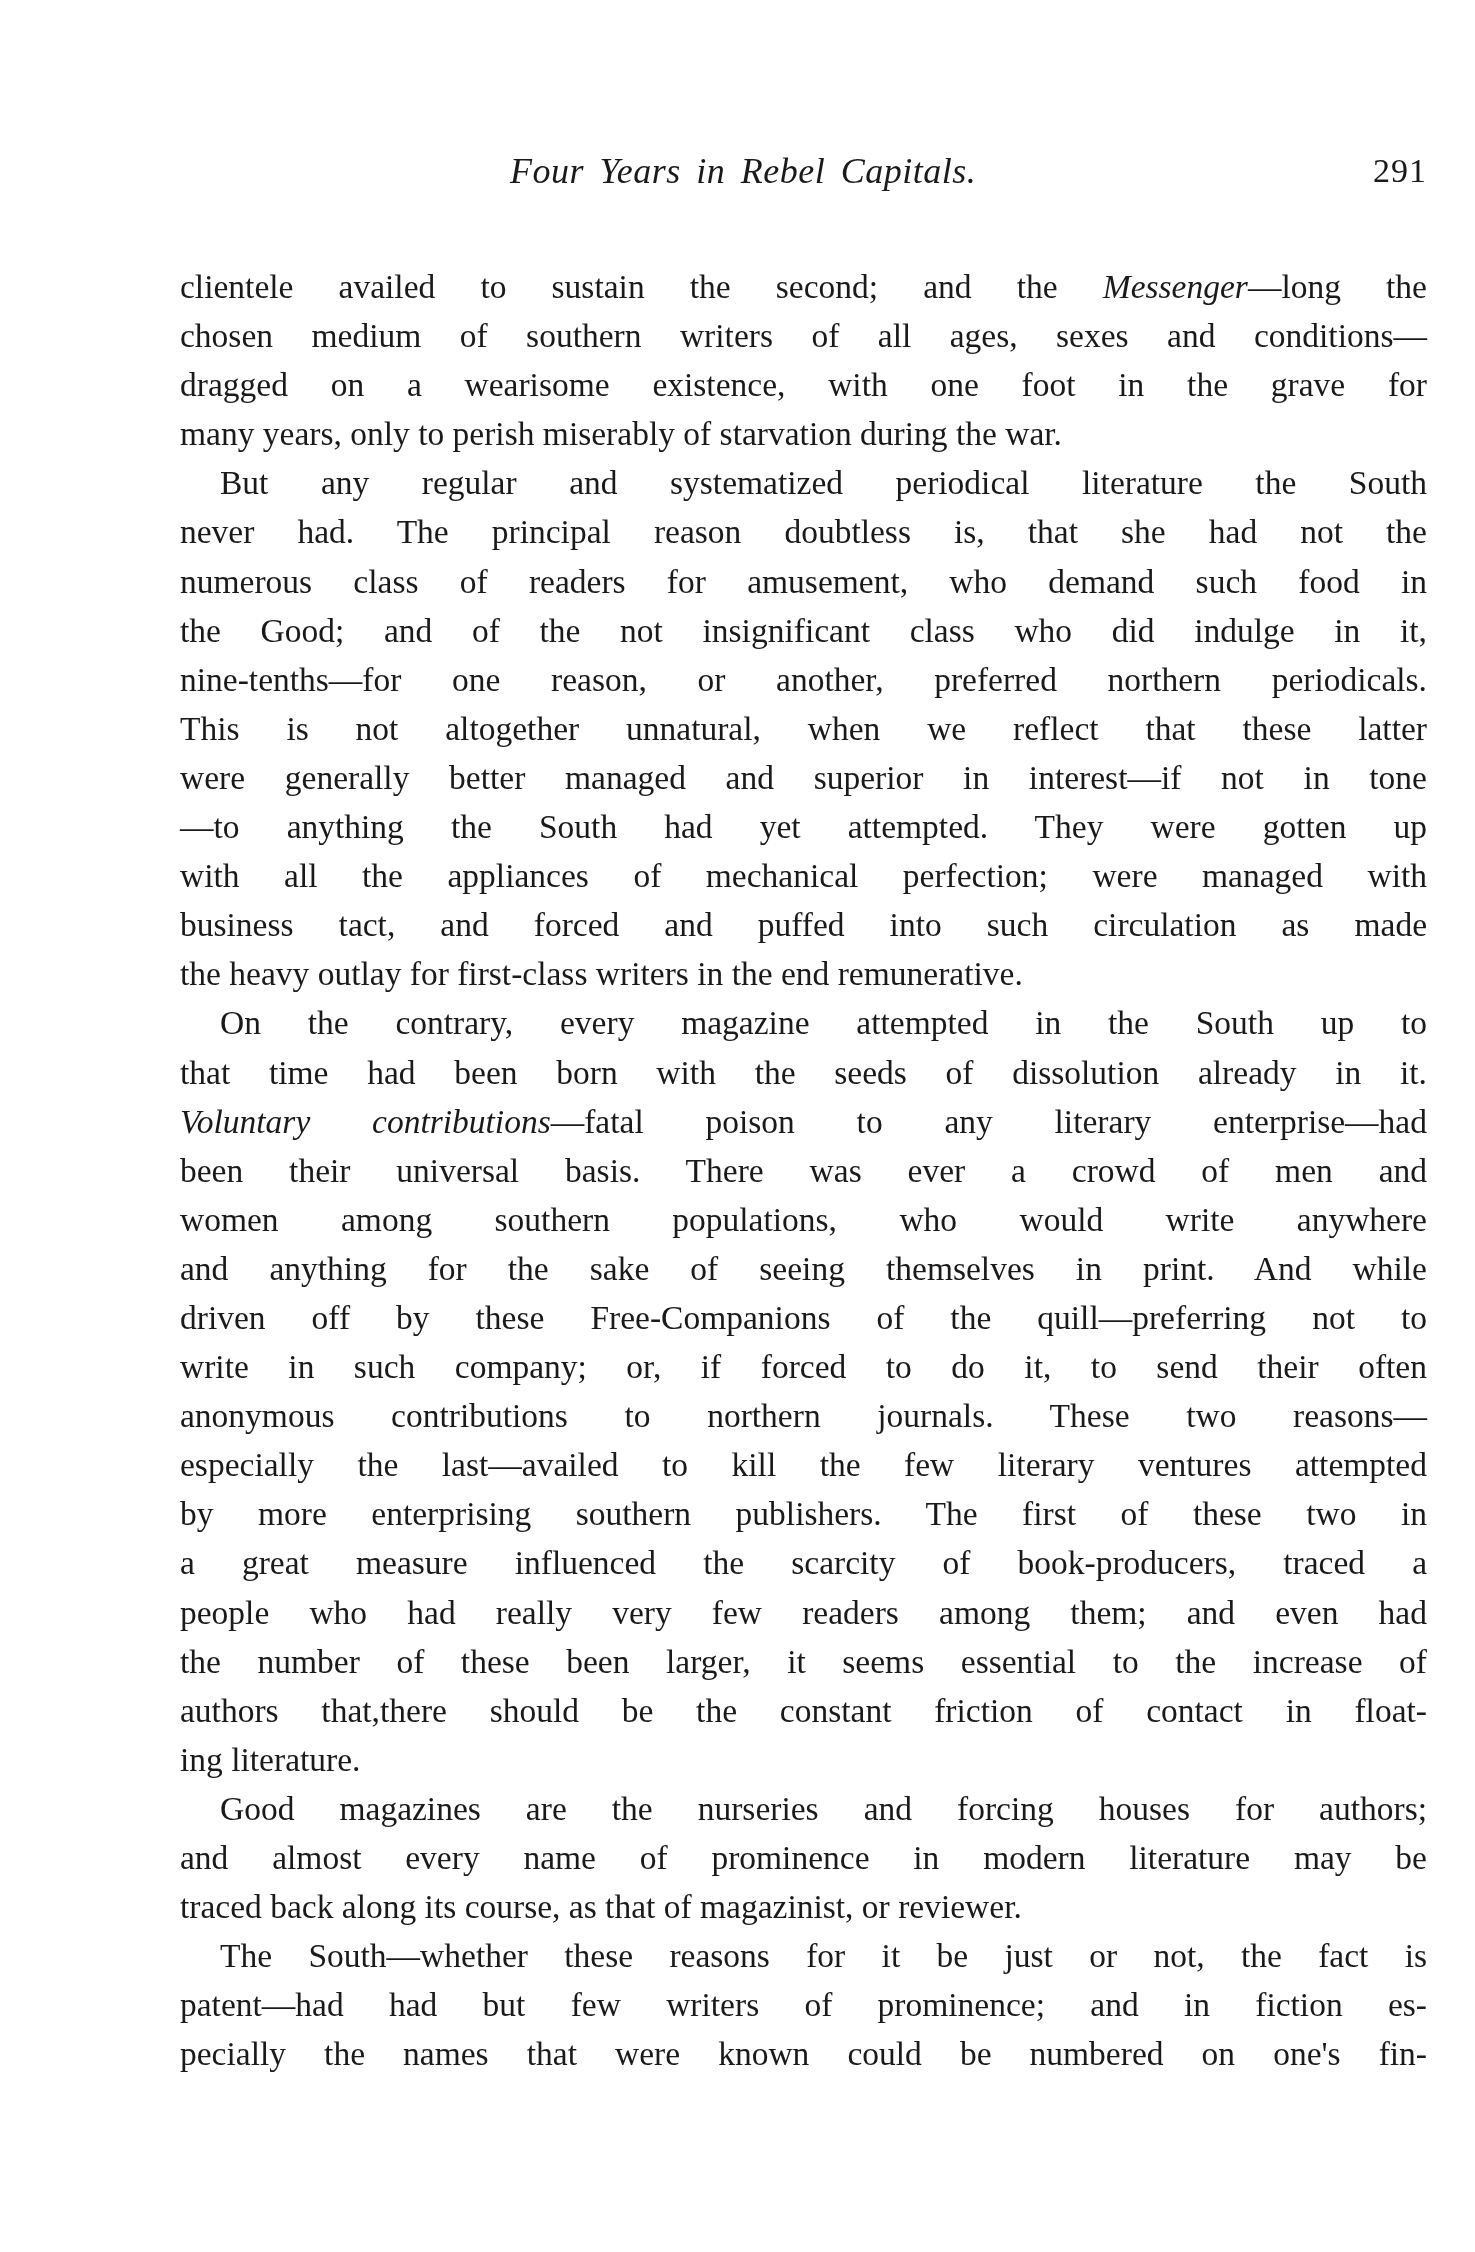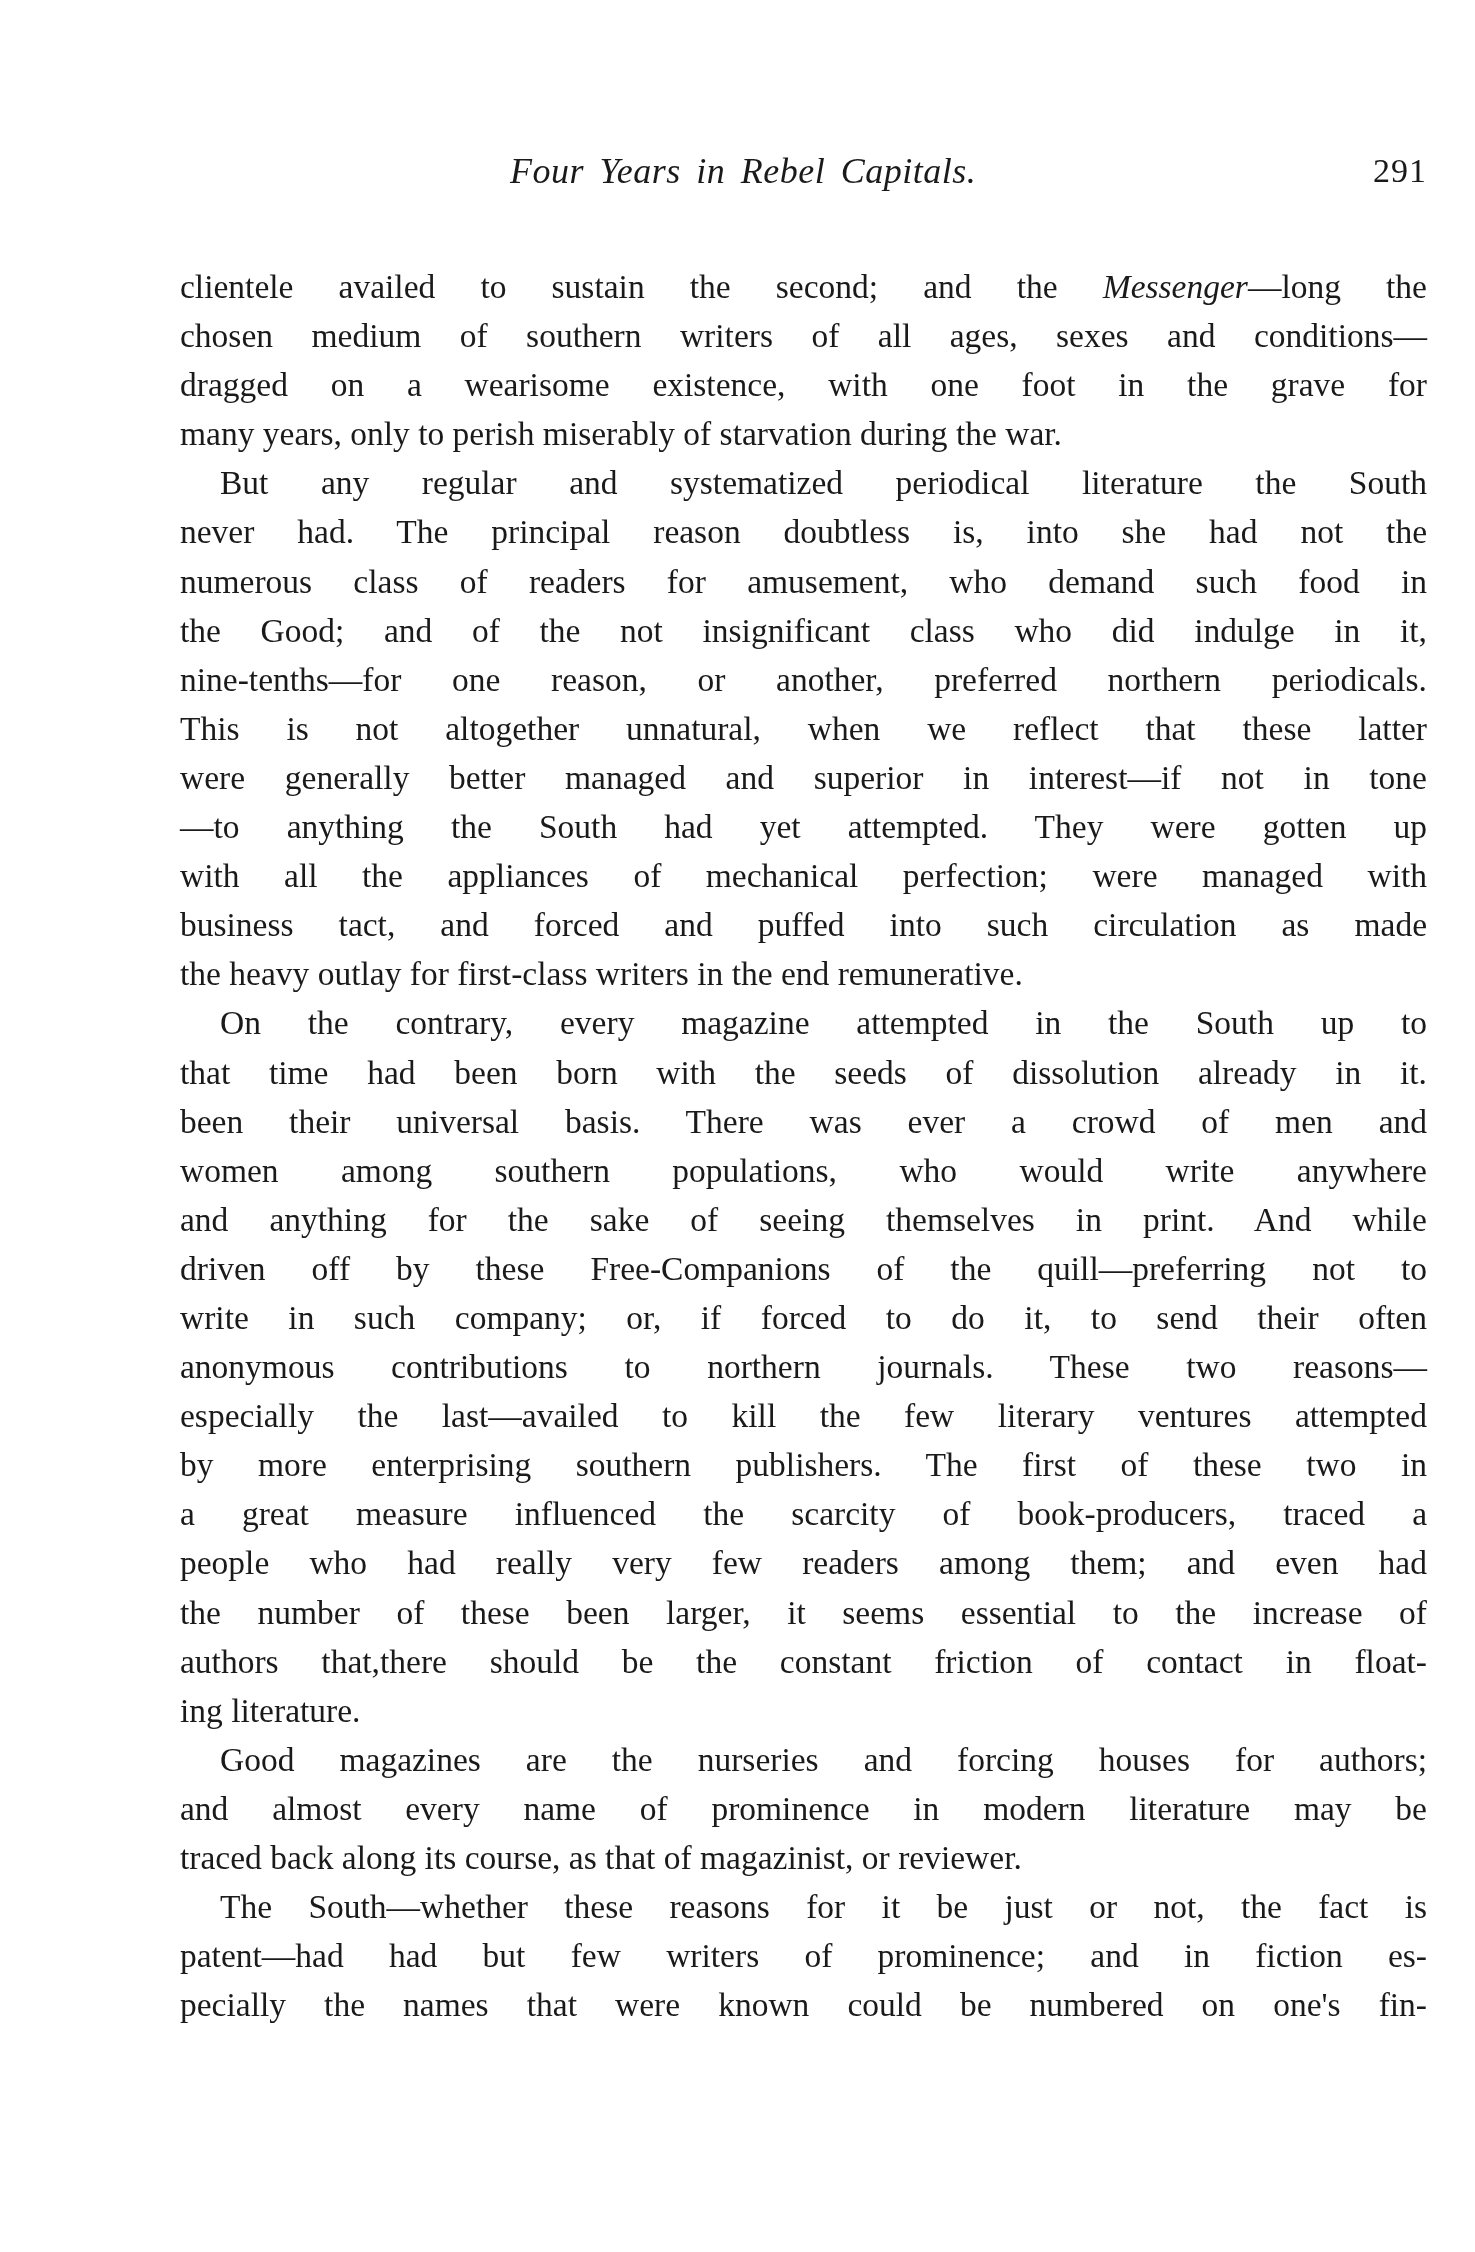--- a/index.html
+++ b/index.html
@@ -84,34 +84,35 @@
 
   <div class="text-block" id="text-block">
       <div>
         <span class="line">clientele availed to sustain the second; and the <span class="it">Messenger</span>—long the</span>
         <span class="line">chosen medium of southern writers of all ages, sexes and conditions—</span>
         <span class="line">dragged on a wearisome existence, with one foot in the grave for</span>
         <span class="line last">many years, only to perish miserably of starvation during the war.</span>
       </div>
       <div>
         <span class="line indent">But any regular and systematized periodical literature the South</span>
-        <span class="line">never had.  The principal reason doubtless is, into she had not the</span>
+        <span class="line">never had.  The principal reason doubtless is, that she had not the</span>
         <span class="line">numerous class of readers for amusement, who demand such food in</span>
         <span class="line">the Good; and of the not insignificant class who did indulge in it,</span>
         <span class="line">nine-tenths—for one reason, or another, preferred northern periodicals.</span>
         <span class="line">This is not altogether unnatural, when we reflect that these latter</span>
         <span class="line">were generally better managed and superior in interest—if not in tone</span>
         <span class="line">—to anything the South had yet attempted.  They were gotten up</span>
         <span class="line">with all the appliances of mechanical perfection; were managed with</span>
         <span class="line">business tact, and forced and puffed into such circulation as made</span>
         <span class="line last">the heavy outlay for first-class writers in the end remunerative.</span>
       </div>
       <div>
         <span class="line indent">On the contrary, every magazine attempted in the South up to</span>
         <span class="line">that time had been born with the seeds of dissolution already in it.</span>
+        <span class="line"><span class="it">Voluntary contributions</span>—fatal poison to any literary enterprise—had</span>
         <span class="line">been their universal basis.  There was ever a crowd of men and</span>
         <span class="line">women among southern populations, who would write anywhere</span>
         <span class="line">and anything for the sake of seeing themselves in print.  And while</span>
         <span class="line">driven off by these Free-Companions of the quill—preferring not to</span>
         <span class="line">write in such company; or, if forced to do it, to send their often</span>
         <span class="line">anonymous contributions to northern journals.  These two reasons—</span>
         <span class="line">especially the last—availed to kill the few literary ventures attempted</span>
         <span class="line">by more enterprising southern publishers.  The first of these two in</span>
         <span class="line">a great measure influenced the scarcity of book-producers, traced a</span>
         <span class="line">people who had really very few readers among them; and even had</span>

